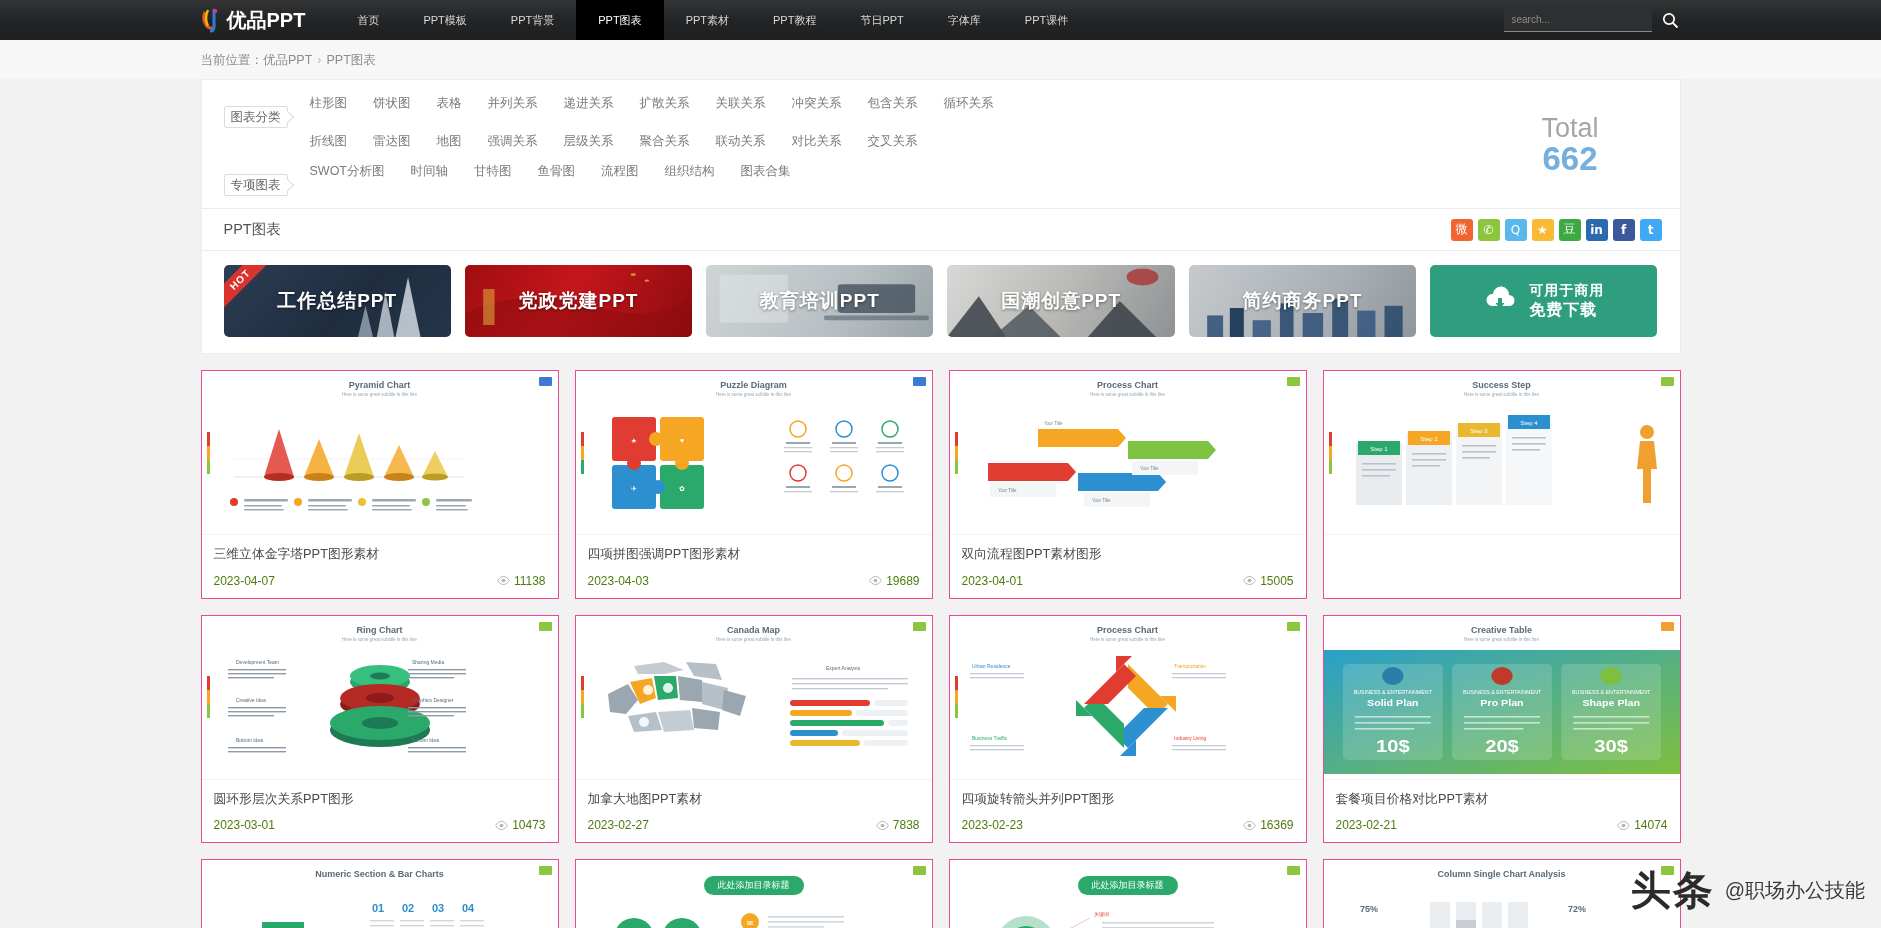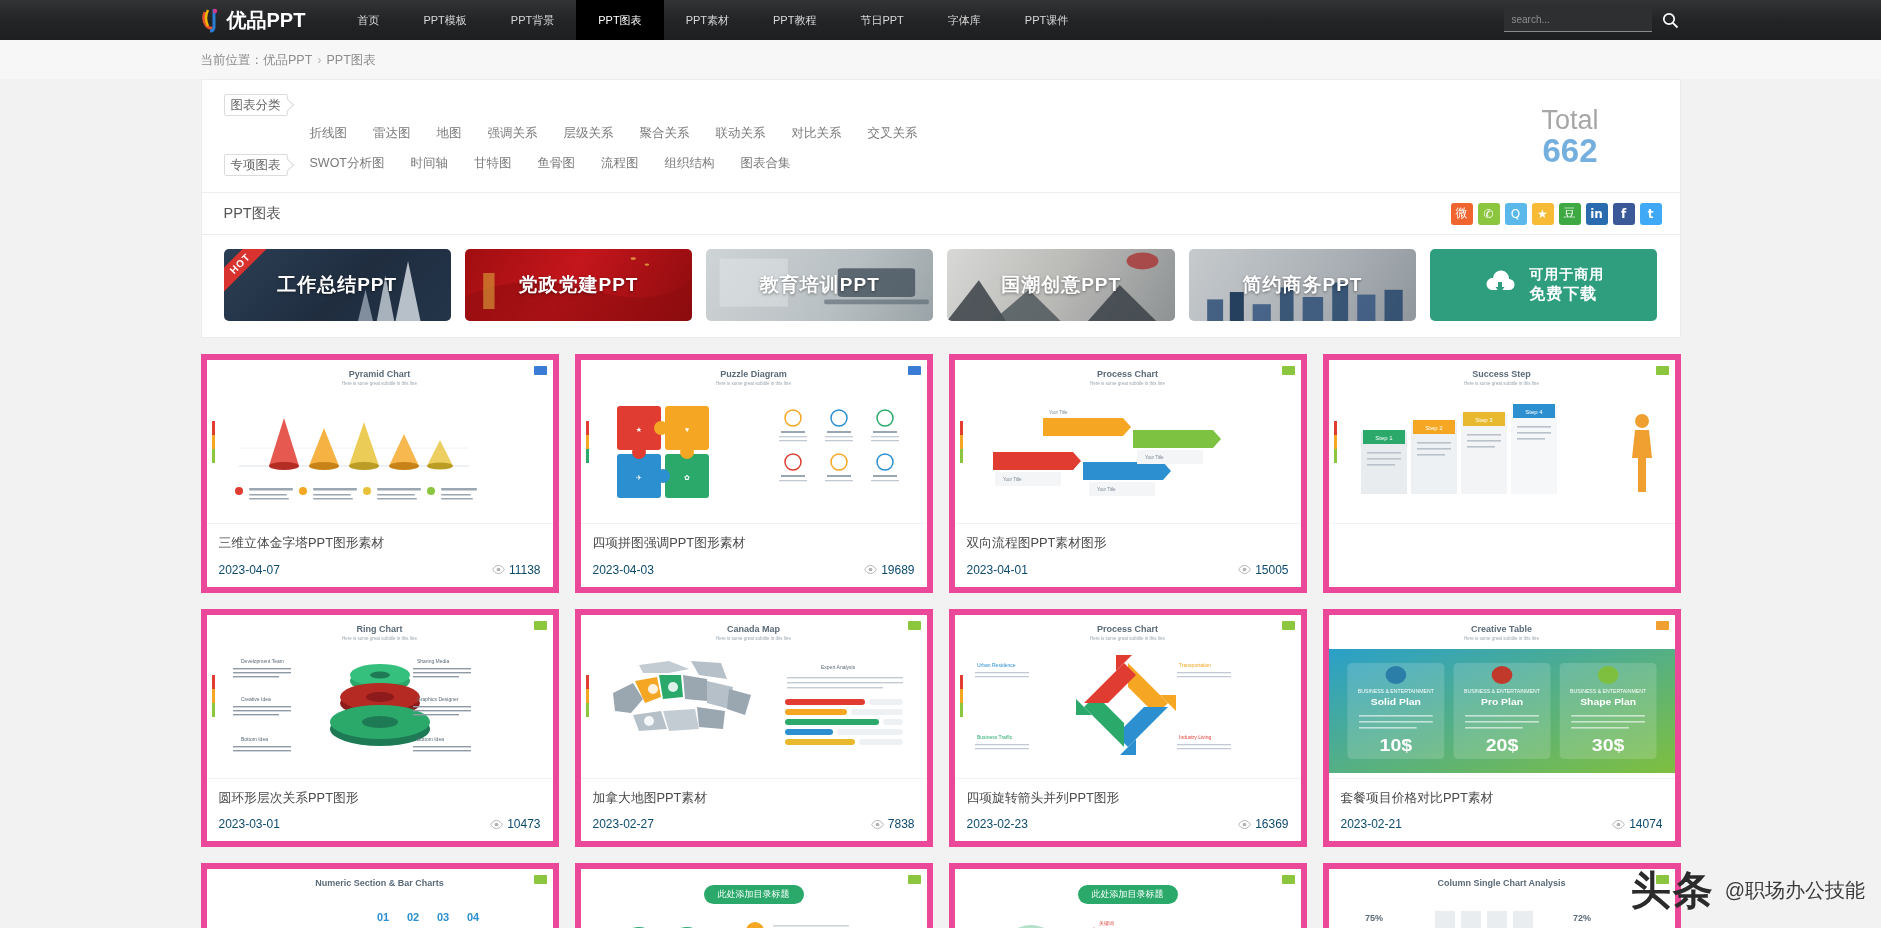--- a/index.html
+++ b/index.html
@@ -84,21 +84,21 @@
   }
   .filter-rows { flex: 1; }
   .frow { display: flex; align-items: flex-start; margin-bottom: 2px; min-height: 28px; }
   .frow:last-child { margin-bottom: 0; }
   .fhead {
     flex: 0 0 auto;
     width: 64px; height: 22px; line-height: 20px;
     border: 1px solid #dcdcdc; border-radius: 2px;
     font-size: 12.5px; color: #666; text-align: center;
     position: relative; background:#fff;
-    margin-right: 22px; margin-top: 2px;
+    margin-right: 22px; margin-top: 14px;
   }
   .fhead::after {
     content: ""; position: absolute; right: -5px; top: 5px;
     width: 9px; height: 9px; background: #fff;
     border-top: 1px solid #dcdcdc; border-right: 1px solid #dcdcdc;
     transform: rotate(45deg);
   }
   .fhead-spacer { flex: 0 0 auto; width: 64px; margin-right: 22px; }
   .ftags { display: flex; flex-wrap: wrap; align-items: center; }
   .ftag {
@@ -169,21 +169,21 @@
   .b6-l2 { color:#fff; font-size:16px; font-weight:bold; letter-spacing:1px;}
 
   
   .grid {
     display: grid;
     grid-template-columns: repeat(4, 1fr);
     gap: 16px;
     margin-top: 16px;
   }
   .card {
-    background: #fff; border: 6px solid #ec4899;
+    background: #fff; border: 1px solid #ec4899;
     overflow: hidden; cursor: pointer;
   }
   .thumb {
     height: 164px; position: relative; background: #fff;
     border-bottom: 1px solid #f2f2f2;
     overflow: hidden;
   }
   .thumb-title {
     position: absolute; top: 9px; left: 0; right: 0;
     text-align: center; font-size: 9px; color: #5a6a78; font-weight: 600;
@@ -202,21 +202,21 @@
     display:flex; flex-direction:column;
   }
   .lbar i { flex:1; display:block; }
   .card-body { padding: 11px 12px 10px 12px; }
   .card-title {
     font-size: 12.8px; color: #4a4a4a; line-height: 1.3;
     white-space: nowrap; overflow: hidden; text-overflow: ellipsis;
   }
   .card-meta {
     margin-top: 11px; display: flex; align-items: center;
-    font-size: 12px; color: #0c4a6e;
+    font-size: 12px; color: #4d7c0f;
   }
   .card-views { margin-left: auto; display: flex; align-items: center; gap: 4px; }
 
   
   .watermark {
     position: absolute; right: 16px; bottom: 10px;
     display: flex; align-items: center; gap: 10px;
     z-index: 40; pointer-events: none;
   }
   .wm-logo { font-size: 40px; font-weight: bold; color: #2b2b2b; letter-spacing: 2px; }
@@ -273,20 +273,32 @@
 
 <div class="page">
   <div class="scroll-area">
   <div class="container">
 
     <div class="filter-panel">
       <div class="filter-rows">
 
         <div class="frow">
           <div class="fhead">图表分类</div>
+          <div class="ftags">
+            <a class="ftag">柱形图</a>
+            <a class="ftag">饼状图</a>
+            <a class="ftag">表格</a>
+            <a class="ftag">并列关系</a>
+            <a class="ftag">递进关系</a>
+            <a class="ftag">扩散关系</a>
+            <a class="ftag">关联关系</a>
+            <a class="ftag">冲突关系</a>
+            <a class="ftag">包含关系</a>
+            <a class="ftag">循环关系</a>
+          </div>
         </div>
 
         <div class="frow">
           <div class="fhead-spacer"></div>
           <div class="ftags">
             <a class="ftag">折线图</a>
             <a class="ftag">雷达图</a>
             <a class="ftag">地图</a>
             <a class="ftag">强调关系</a>
             <a class="ftag">层级关系</a>

